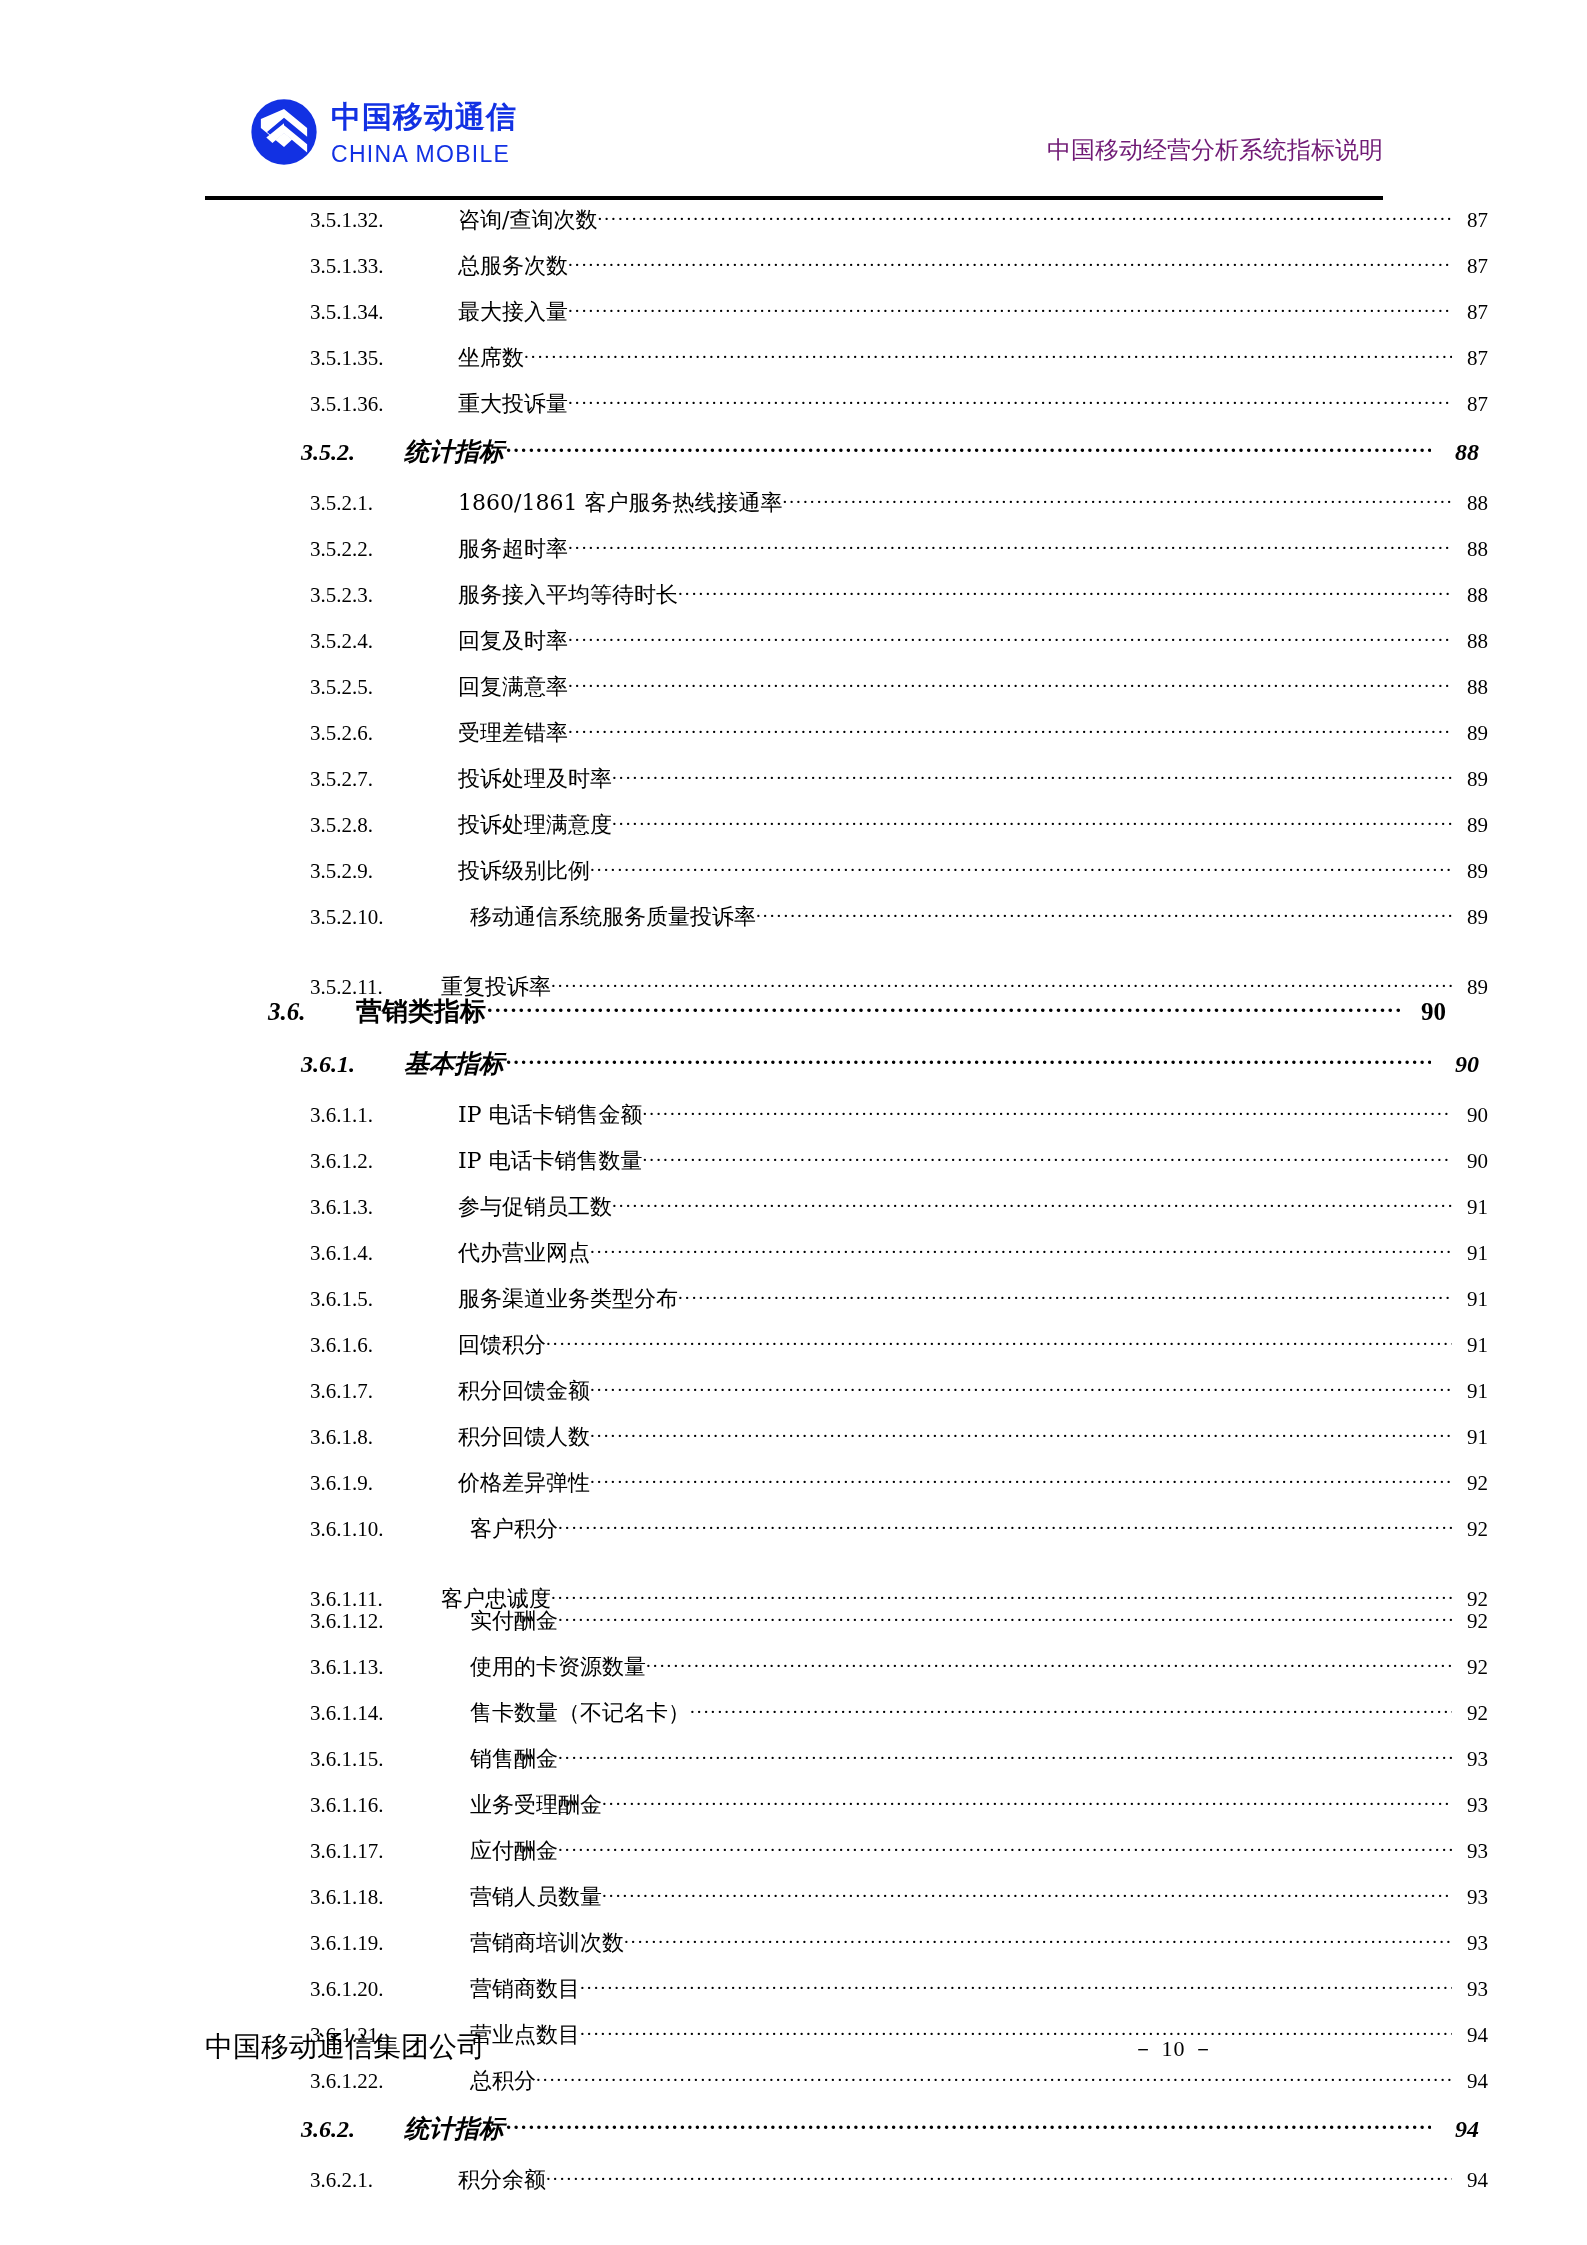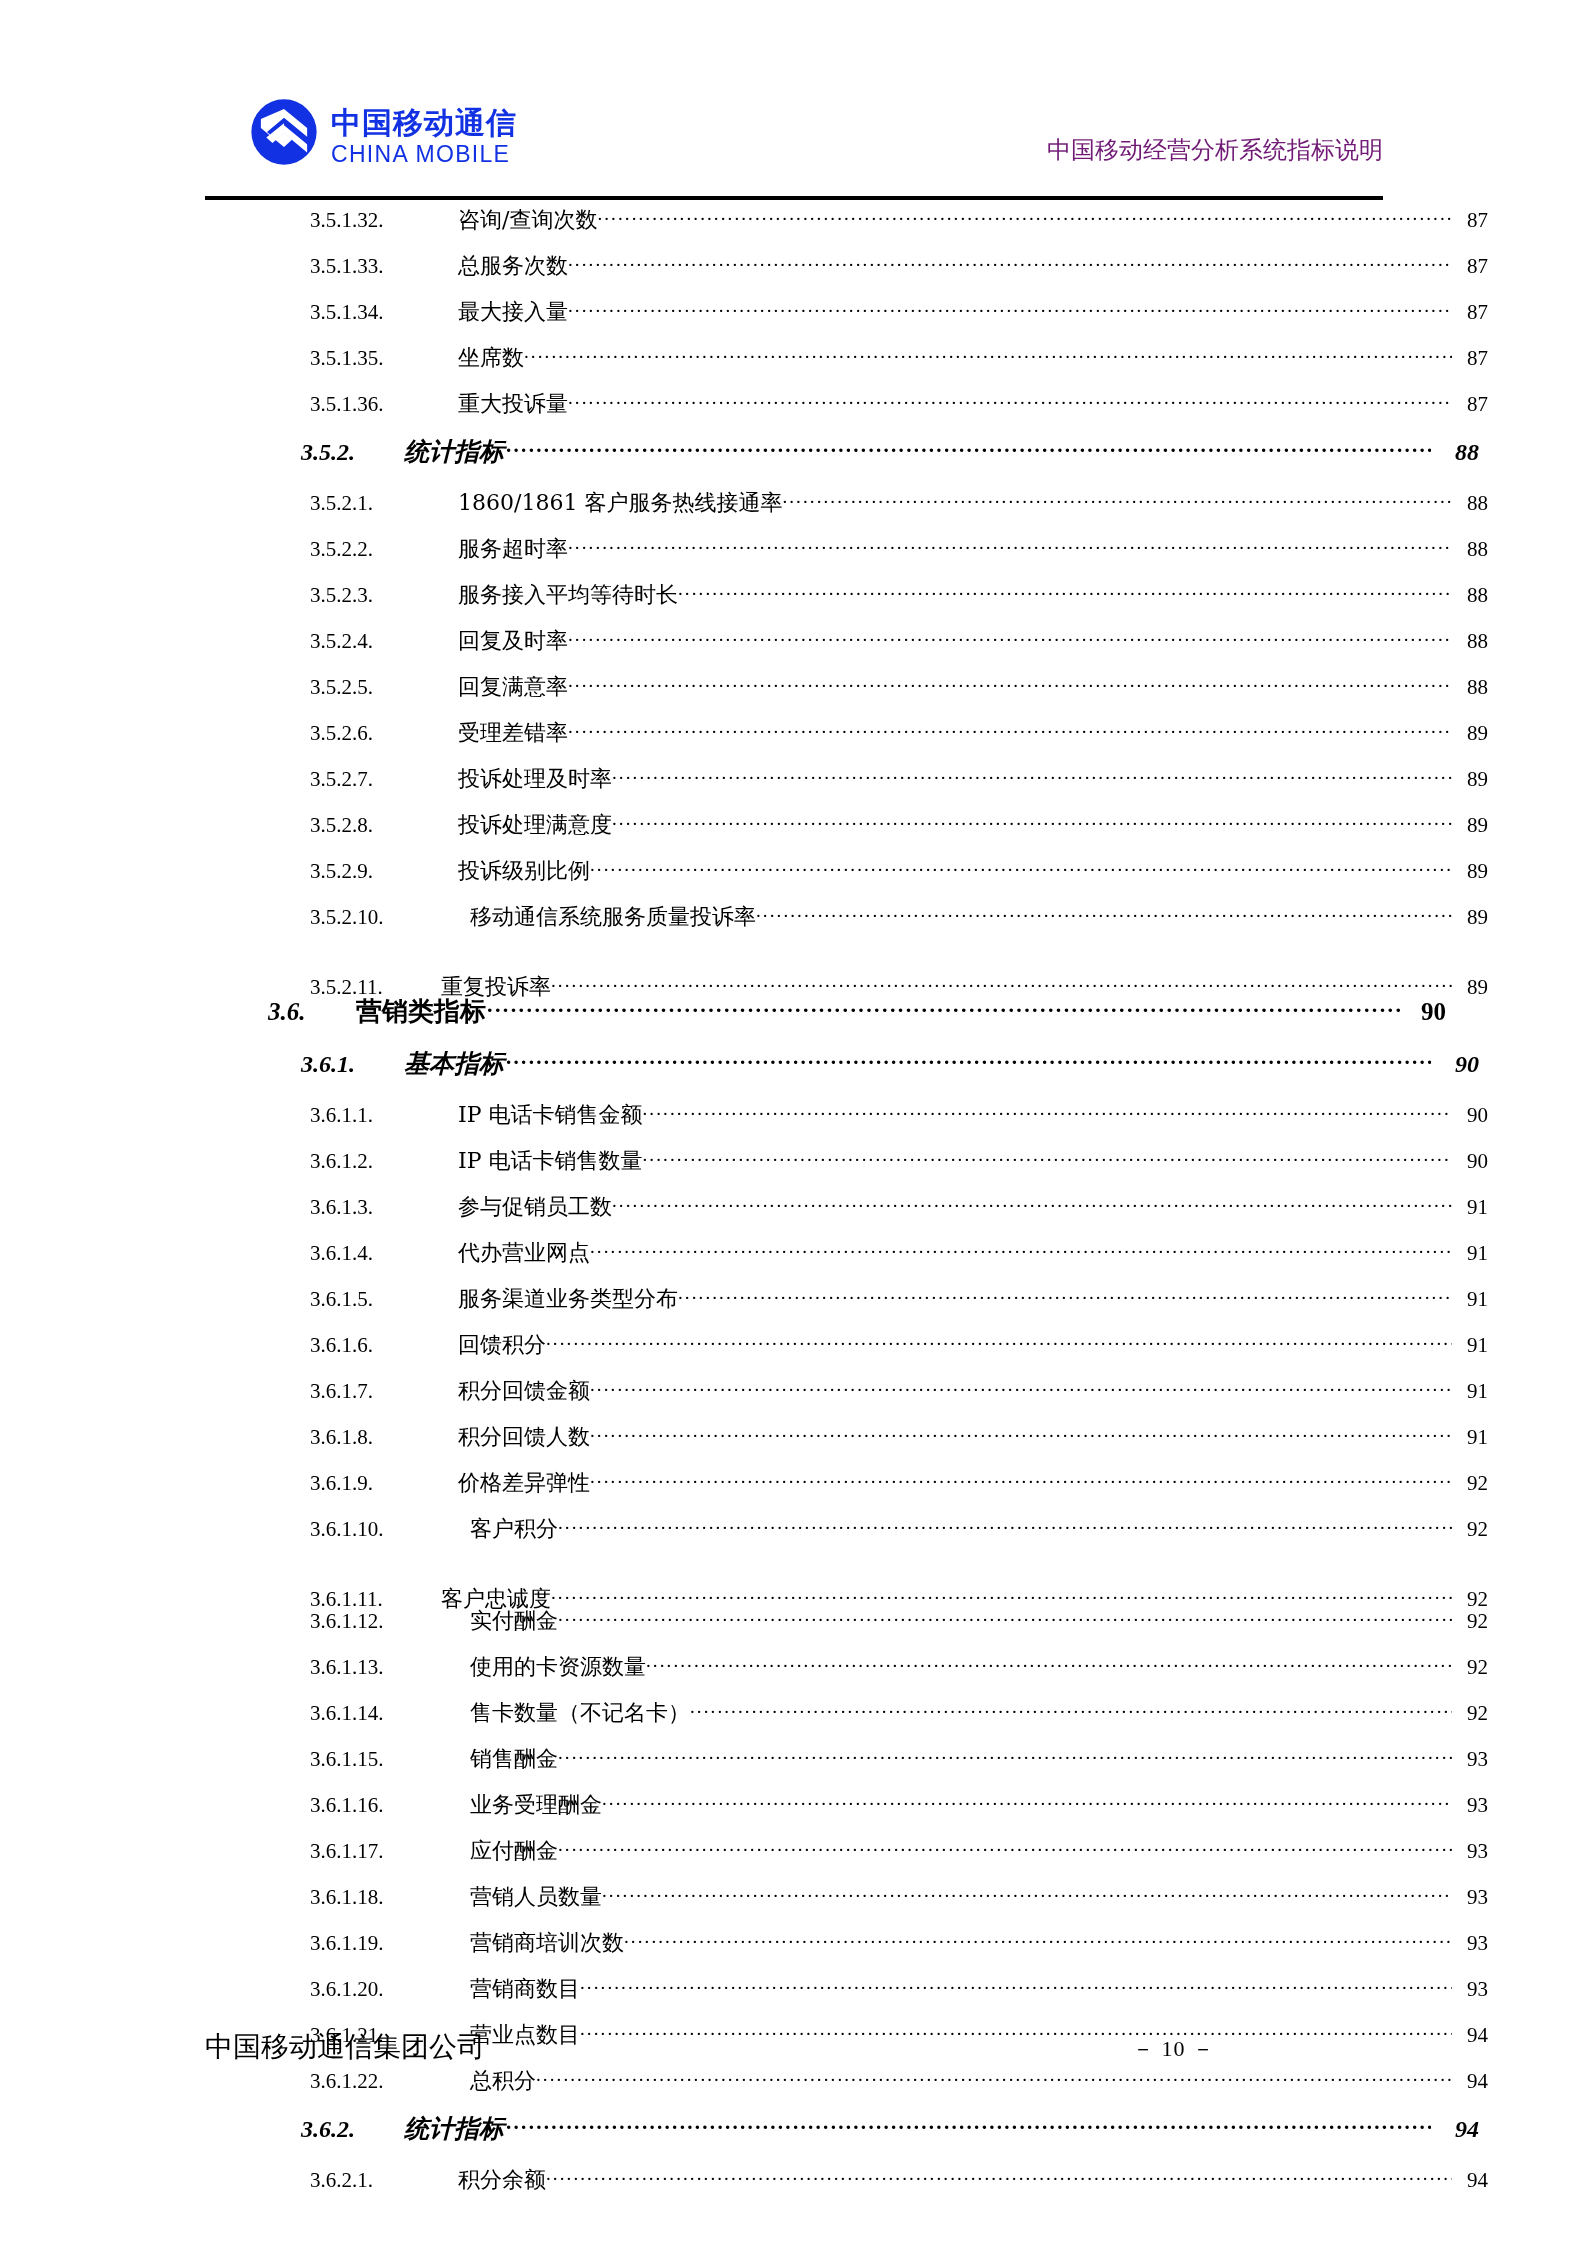--- a/index.html
+++ b/index.html
@@ -56,21 +56,21 @@
     letter-spacing: 1px;
     color: #1231E3;
     white-space: nowrap;
   }
   .logo-en {
     font-family: "Liberation Sans", "DejaVu Sans", sans-serif;
     font-size: 23px;
     font-weight: 500;
     letter-spacing: 1.3px;
     color: #1231E3;
-    margin-top: 5px;
+    margin-top: 11px;
     white-space: nowrap;
   }
   .header-title {
     position: absolute;
     right: 0;
     top: 72px;
     font-family: "DejaVu Serif", "Liberation Serif", serif;
     font-size: 24px;
     color: #701a75;
     white-space: nowrap;

